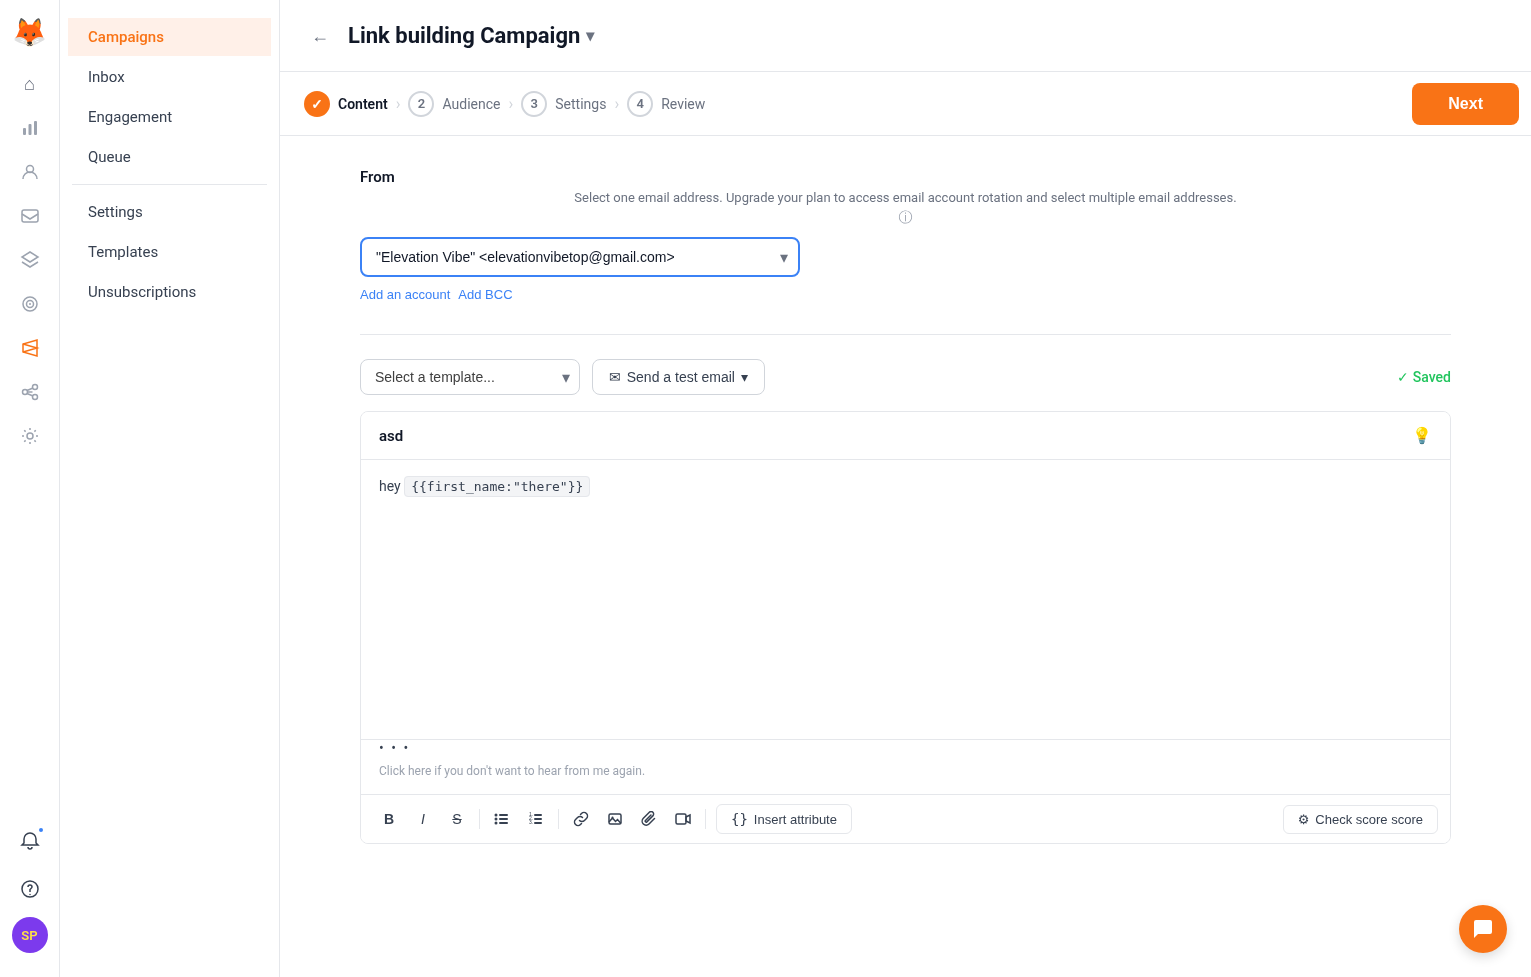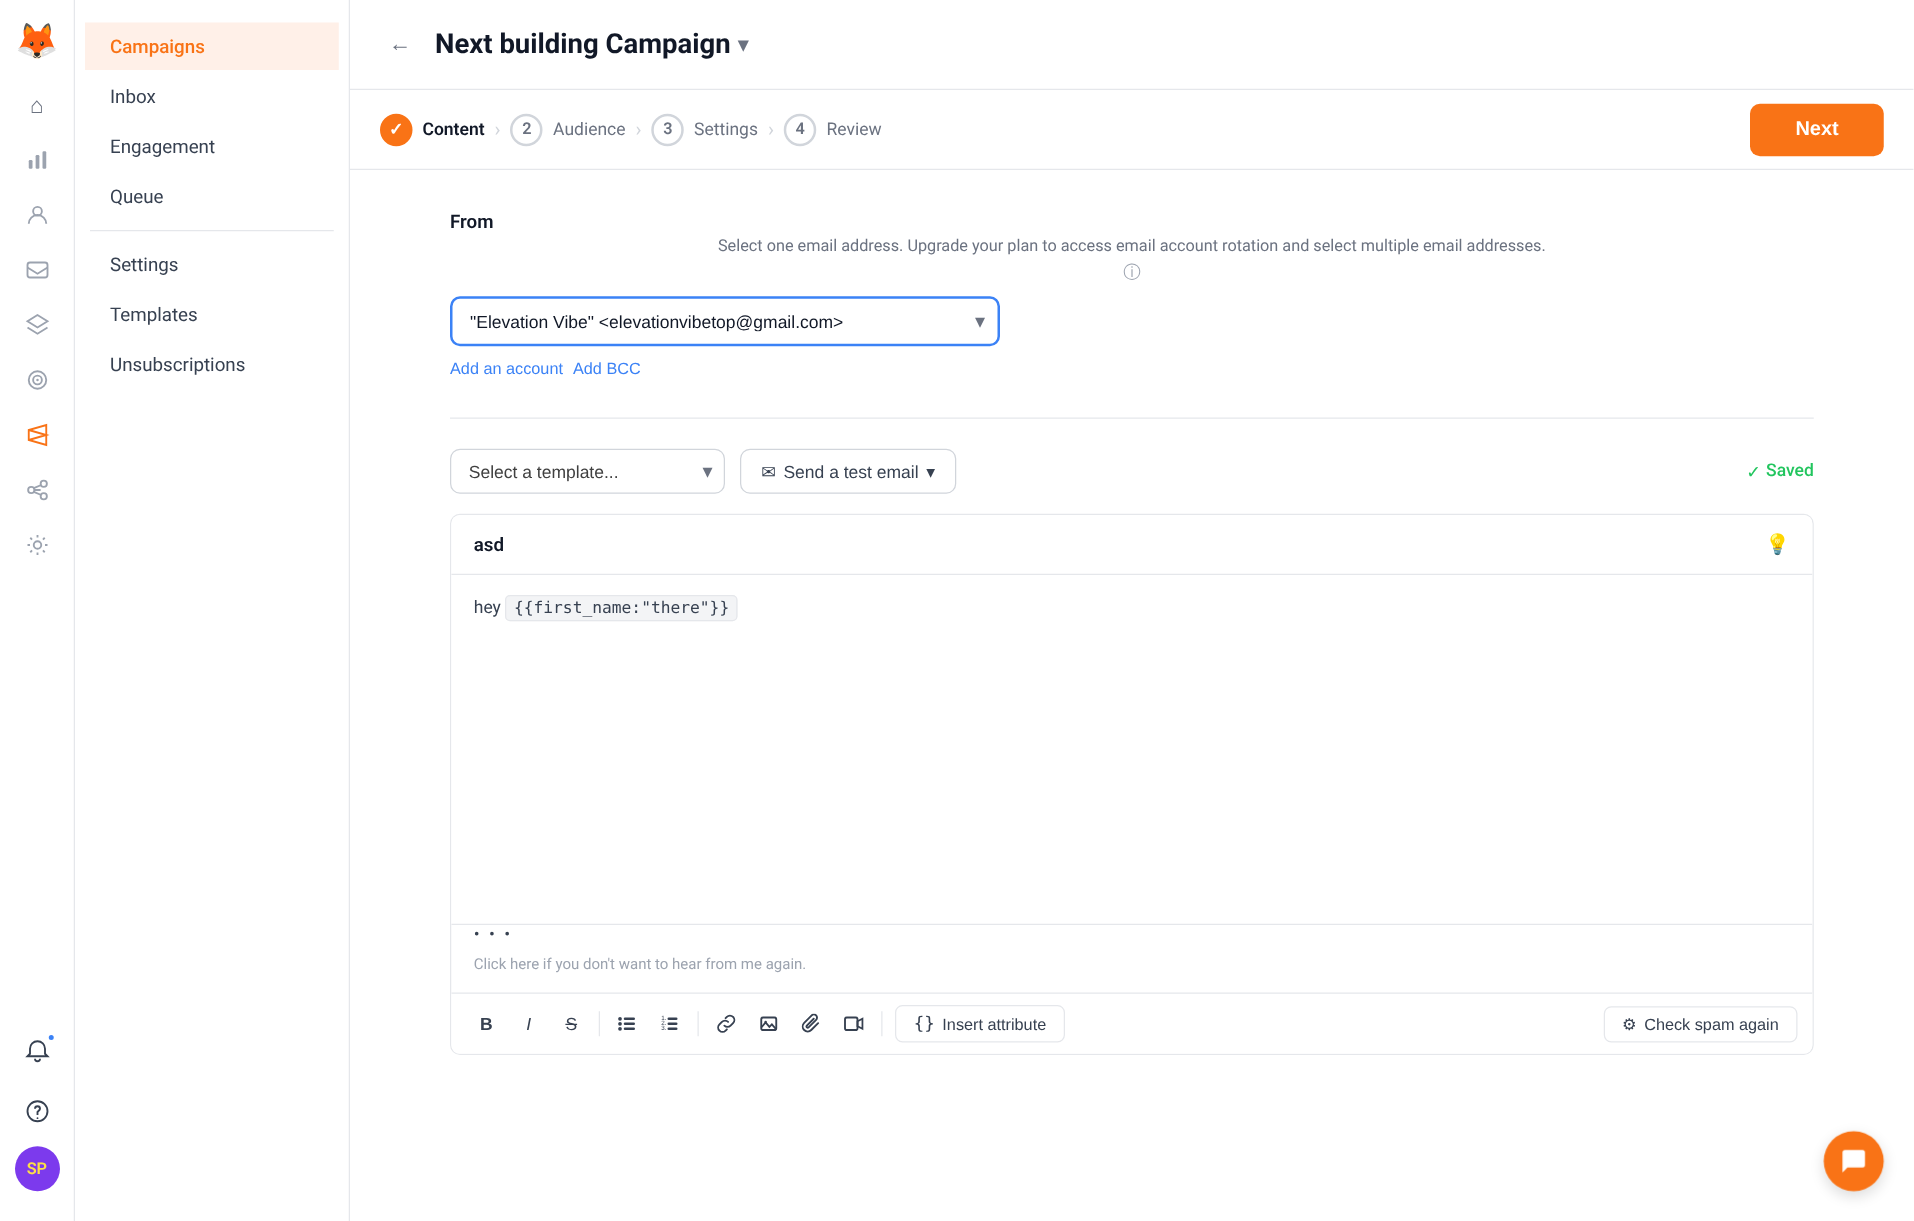--- a/index.html
+++ b/index.html
@@ -115,21 +115,21 @@
     .next-btn {
       background: #f97316;
       color: #fff;
       border: none;
       border-radius: 8px;
       padding: 12px 36px;
       font-size: 16px;
       font-weight: 600;
       cursor: pointer;
       position: absolute;
-      right: 24px;
+      right: 12px;
     }
 
     
     .content-area {
       flex: 1;
       overflow-y: auto;
       padding: 32px 80px 0 80px;
     }
 
     
@@ -454,21 +454,21 @@
   </div>
 </div>
 
 <div class="main">
 
   <div class="header">
     <div class="header-back">
       <span>←</span>
     </div>
     <div class="header-title">
-      <span>Next building Campaign</span>
+      <span>Link building Campaign</span>
       <span class="chevron">▾</span>
     </div>
   </div>
 
   <div class="steps-bar">
     <div class="steps">
 
       <div class="step active">
         <div class="step-circle done">✓</div>
         <span>Content</span>
@@ -613,21 +613,21 @@
             <path d="M11 6l4-2v8l-4-2V6z" stroke="#374151" stroke-width="1.5" fill="none"></path>
           </svg>
         </button>
         <div class="toolbar-divider"></div>
         <button class="insert-attr-btn">
           <span style="font-family:monospace;font-size:14px;">{}</span>
           <span>Insert attribute</span>
         </button>
         <button class="check-spam-btn">
           <span>⚙</span>
-          <span>Check spam again</span>
+          <span>Check score score</span>
         </button>
       </div>
     </div>
 
   </div>
 </div>
 
 <div class="chat-btn">
   <svg width="22" height="22" viewBox="0 0 22 22" fill="none">
     <path d="M2 4a2 2 0 012-2h14a2 2 0 012 2v10a2 2 0 01-2 2H6l-4 4V4z" fill="white"></path>

